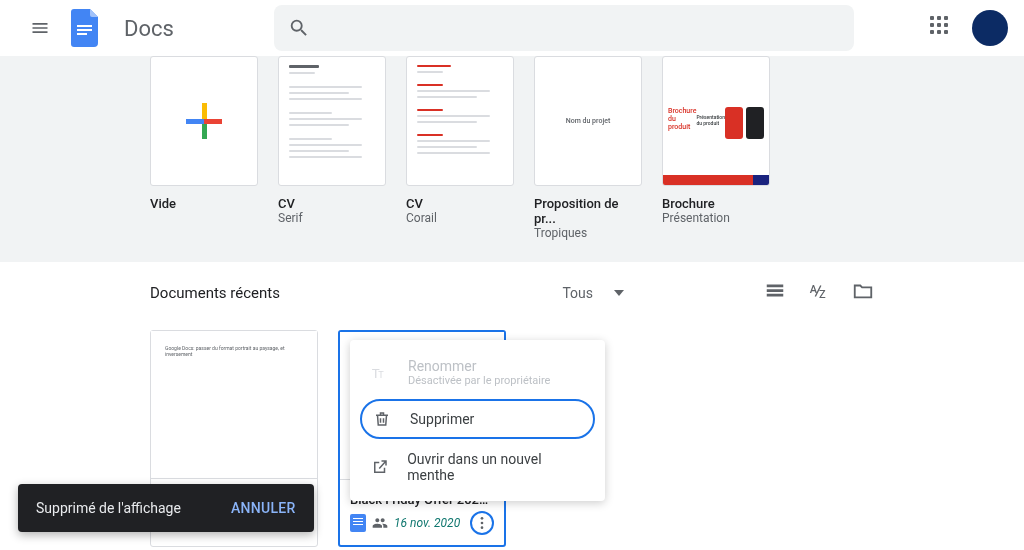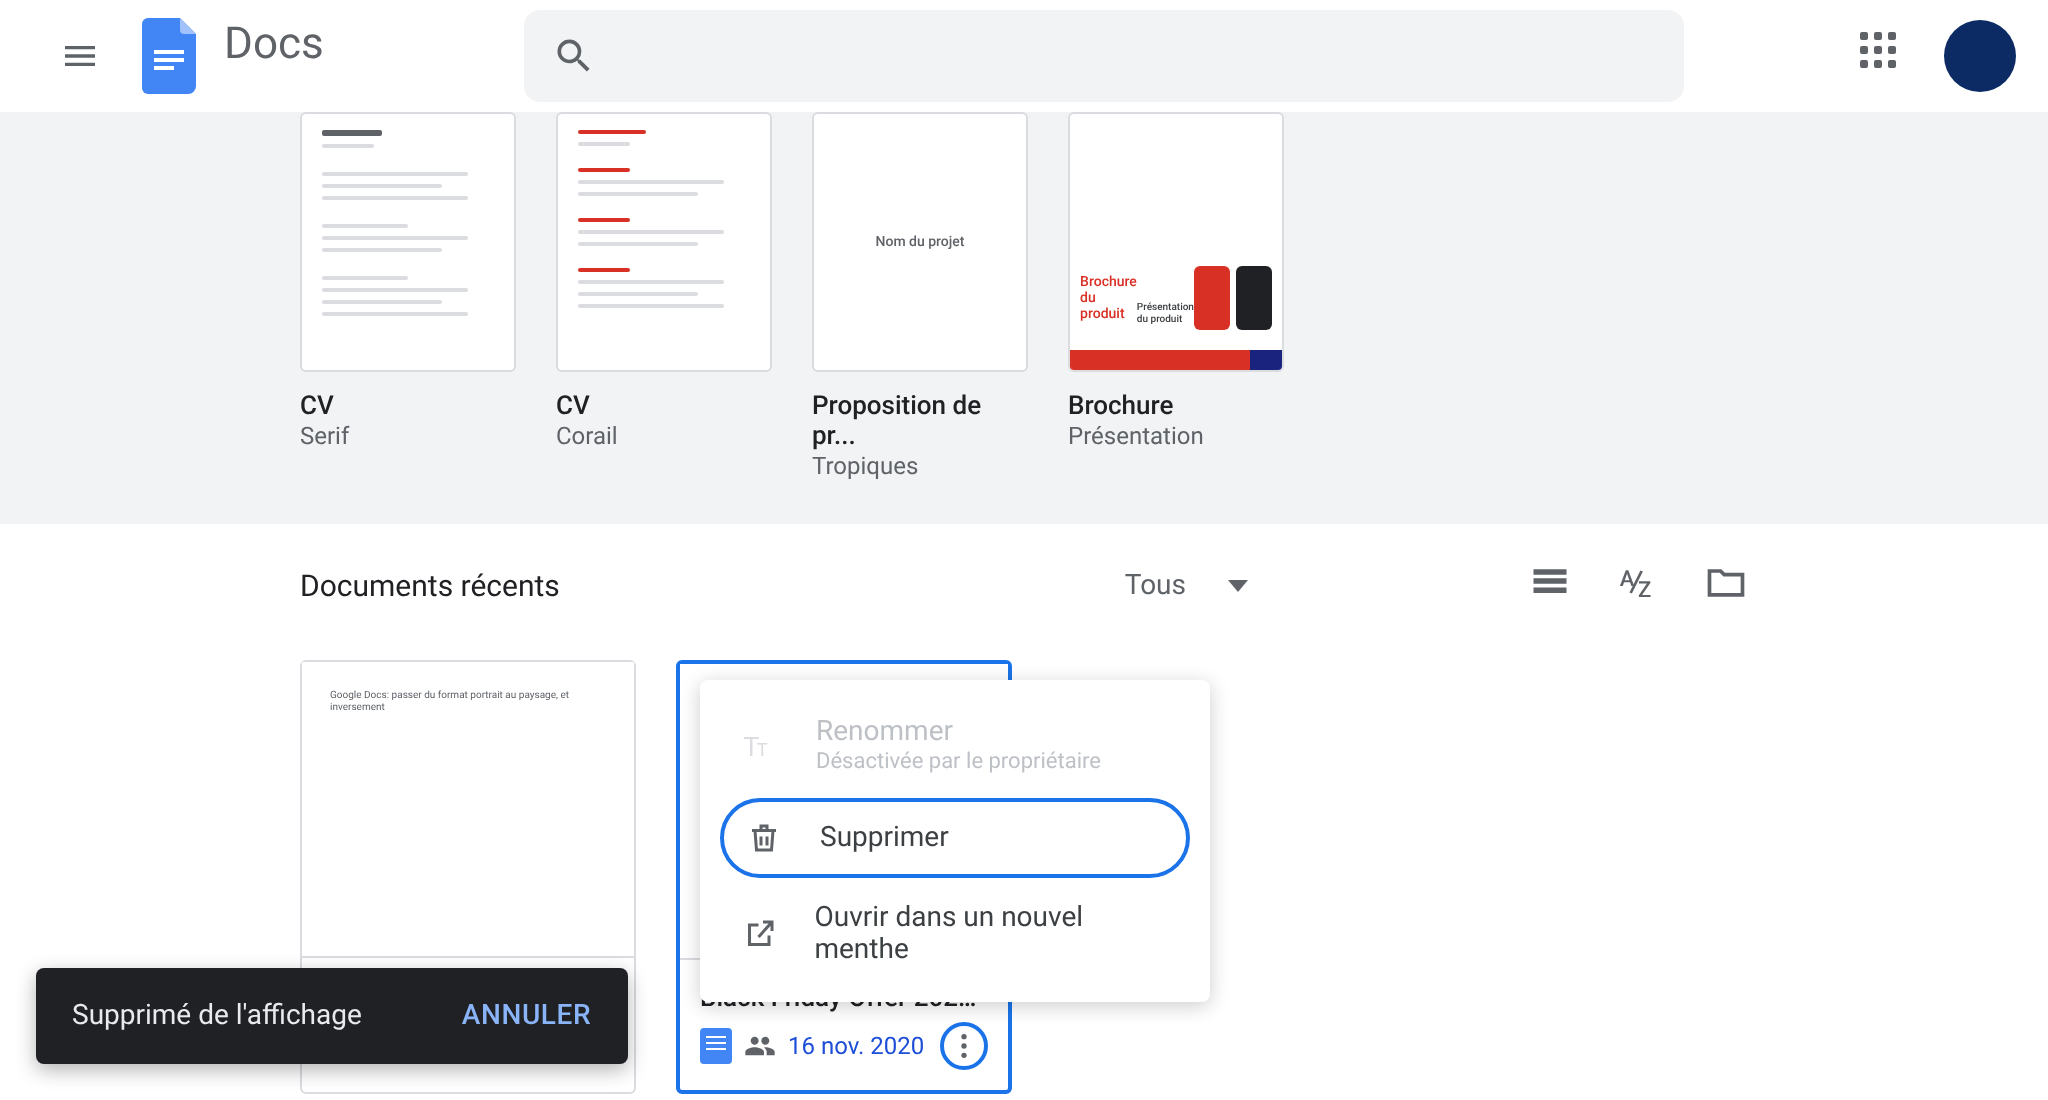--- a/index.html
+++ b/index.html
@@ -1,20 +1,20 @@
 <!DOCTYPE html>
 <html><head>
 <meta charset="utf-8">
 <style>
 * { margin: 0; padding: 0; box-sizing: border-box; font-family: 'Google Sans', Roboto, Arial, sans-serif; }
 body { background: #fff; width: 1024px; height: 550px; overflow: hidden; position: relative; }
 
 .header { display: flex; align-items: center; height: 56px; padding: 0 16px; background: #fff; }
 .menu-btn { width: 48px; height: 48px; display: flex; align-items: center; justify-content: center; color: #5f6368; cursor: pointer; border-radius: 50%; }
-.logo-wrap { display: flex; align-items: flex-start; gap: 8px; margin-left: 4px; }
+.logo-wrap { display: flex; align-items: center; gap: 20px; margin-left: 4px; }
 .logo-icon { width: 36px; height: 36px; display: flex; align-items: center; justify-content: center; }
 .logo-text { font-size: 22px; color: #5f6368; }
 .search-bar { margin-left: 100px; width: 580px; height: 46px; background: #f1f3f4; border-radius: 8px; display: flex; align-items: center; padding: 0 14px; gap: 12px; }
 .search-bar svg { color: #5f6368; }
 .search-bar input { border: none; background: transparent; outline: none; font-size: 16px; color: #5f6368; width: 100%; }
 .header-right { margin-left: auto; display: flex; align-items: center; gap: 18px; }
 .apps-grid { width: 24px; height: 24px; display: grid; grid-template-columns: repeat(3, 4px); grid-template-rows: repeat(3, 4px); gap: 3px; cursor: pointer; }
 .apps-grid span { background: #5f6368; border-radius: 1px; }
 .avatar { width: 36px; height: 36px; border-radius: 50%; background: #0c2b64; cursor: pointer; }
 
@@ -36,21 +36,21 @@
 .fake-line.s50 { width: 50%; }
 .fake-line.s70 { width: 70%; }
 .fake-line.s85 { width: 85%; }
 
 .thumb-letter .fake-doc { padding-top: 16px; }
 .thumb-propose { padding: 0; }
 .propose-top { height: 52%; background: linear-gradient(135deg, #e27a66 20%, #62c8b8 20%, #62c8b8 55%, #3b8a7a 55%); }
 .propose-btm { padding: 10px; }
 .propose-title { font-size: 7px; color: #5f6368; text-align: center; font-weight: 500; }
 
-.thumb-brochure { padding: 20px; align-items: flex-end; }
+.thumb-brochure { padding: 8px; }
 .brochure-title { font-size: 7px; color: #d93025; font-weight: 500; margin-bottom: 4px; }
 .brochure-sub { font-size: 5px; color: #3c4043; font-weight: 500; margin-bottom: 2px; }
 .brochure-line { height: 1px; background: #dadce0; margin-bottom: 2px; }
 .brochure-phones { display: flex; gap: 3px; margin-top: 4px; }
 .brochure-phone { width: 18px; height: 32px; background: #d93025; border-radius: 3px; }
 .brochure-phone.dark { background: #202124; }
 .brochure-bottom { position: absolute; bottom: 0; left: 0; right: 0; height: 10px; background: linear-gradient(to right, #d93025 85%, #1a237e 85%); }
 
 .recent-section { padding: 18px 150px; }
 .recent-header { display: flex; align-items: center; }
@@ -64,21 +64,21 @@
 .doc-card.selected { border: 2px solid #1a73e8; }
 .doc-thumb { height: 148px; background: #fff; border-bottom: 1px solid #dadce0; padding: 14px; overflow: hidden; }
 .doc-thumb-text { font-size: 5px; color: #5f6368; }
 .doc-thumb2-title { font-size: 8px; color: #c5541a; font-weight: 500; line-height: 1.2; }
 .doc-footer { padding: 12px 10px 10px; }
 .doc-name { font-size: 13px; color: #202124; font-weight: 500; white-space: nowrap; overflow: hidden; text-overflow: ellipsis; }
 .doc-meta { display: flex; align-items: center; gap: 6px; margin-top: 4px; }
 .doc-icon { width: 16px; height: 18px; background: #4285f4; border-radius: 2px; position: relative; }
 .doc-icon::after { content: ''; position: absolute; top: 4px; left: 3px; right: 3px; height: 1px; background: #fff; box-shadow: 0 3px 0 #fff, 0 6px 0 #fff; }
 .shared-icon { color: #5f6368; }
-.doc-date { font-size: 12px; color: #1d4ed8; flex: 1; white-space: nowrap; overflow: hidden; text-overflow: ellipsis; }
+.doc-date { font-size: 12px; color: #0f766e; flex: 1; white-space: nowrap; overflow: hidden; text-overflow: ellipsis; font-style: italic; }
 .doc-more { width: 24px; height: 24px; border-radius: 50%; display: flex; align-items: center; justify-content: center; color: #5f6368; }
 .doc-more.selected { border: 2px solid #1a73e8; }
 
 .context-menu { position: absolute; top: 340px; left: 350px; width: 255px; background: #fff; border-radius: 4px; box-shadow: 0 2px 10px rgba(0,0,0,.2); padding: 8px 0; z-index: 100; }
 .menu-item { display: flex; align-items: center; gap: 18px; padding: 10px 20px; cursor: pointer; font-size: 14px; color: #3c4043; }
 .menu-item.disabled { cursor: default; }
 .menu-item.disabled .mi-label { color: #bdc1c6; }
 .mi-sub { font-size: 11px; color: #bdc1c6; display: block; }
 .menu-item-icon { width: 20px; height: 20px; display: flex; align-items: center; justify-content: center; color: #5f6368; }
 .menu-item.disabled .menu-item-icon { color: #dadce0; }
@@ -124,20 +124,30 @@
         <span></span>
         <span></span>
         <span></span>
     </div>
     <div class="avatar"></div>
   </div>
 </div>
 
 <div class="templates">
   <div class="templates-row">
+    <div class="template-card">
+      <div class="template-thumb">
+          <div class="template-plus">
+            <div class="plus-v"></div>
+            <div class="plus-h"></div>
+          </div>
+        </div>
+      <div class="template-title">Vide</div>
+      <div class="template-sub"></div>
+    </div>
     <div class="template-card">
       <div class="template-thumb">
           <div class="fake-doc">
             <div class="fake-line hdr"></div>
             <div class="fake-line s30"></div>
             <div style="height:4px"></div>
             <div class="fake-line s85"></div>
             <div class="fake-line s70"></div>
             <div class="fake-line s85"></div>
             <div style="height:4px"></div>

